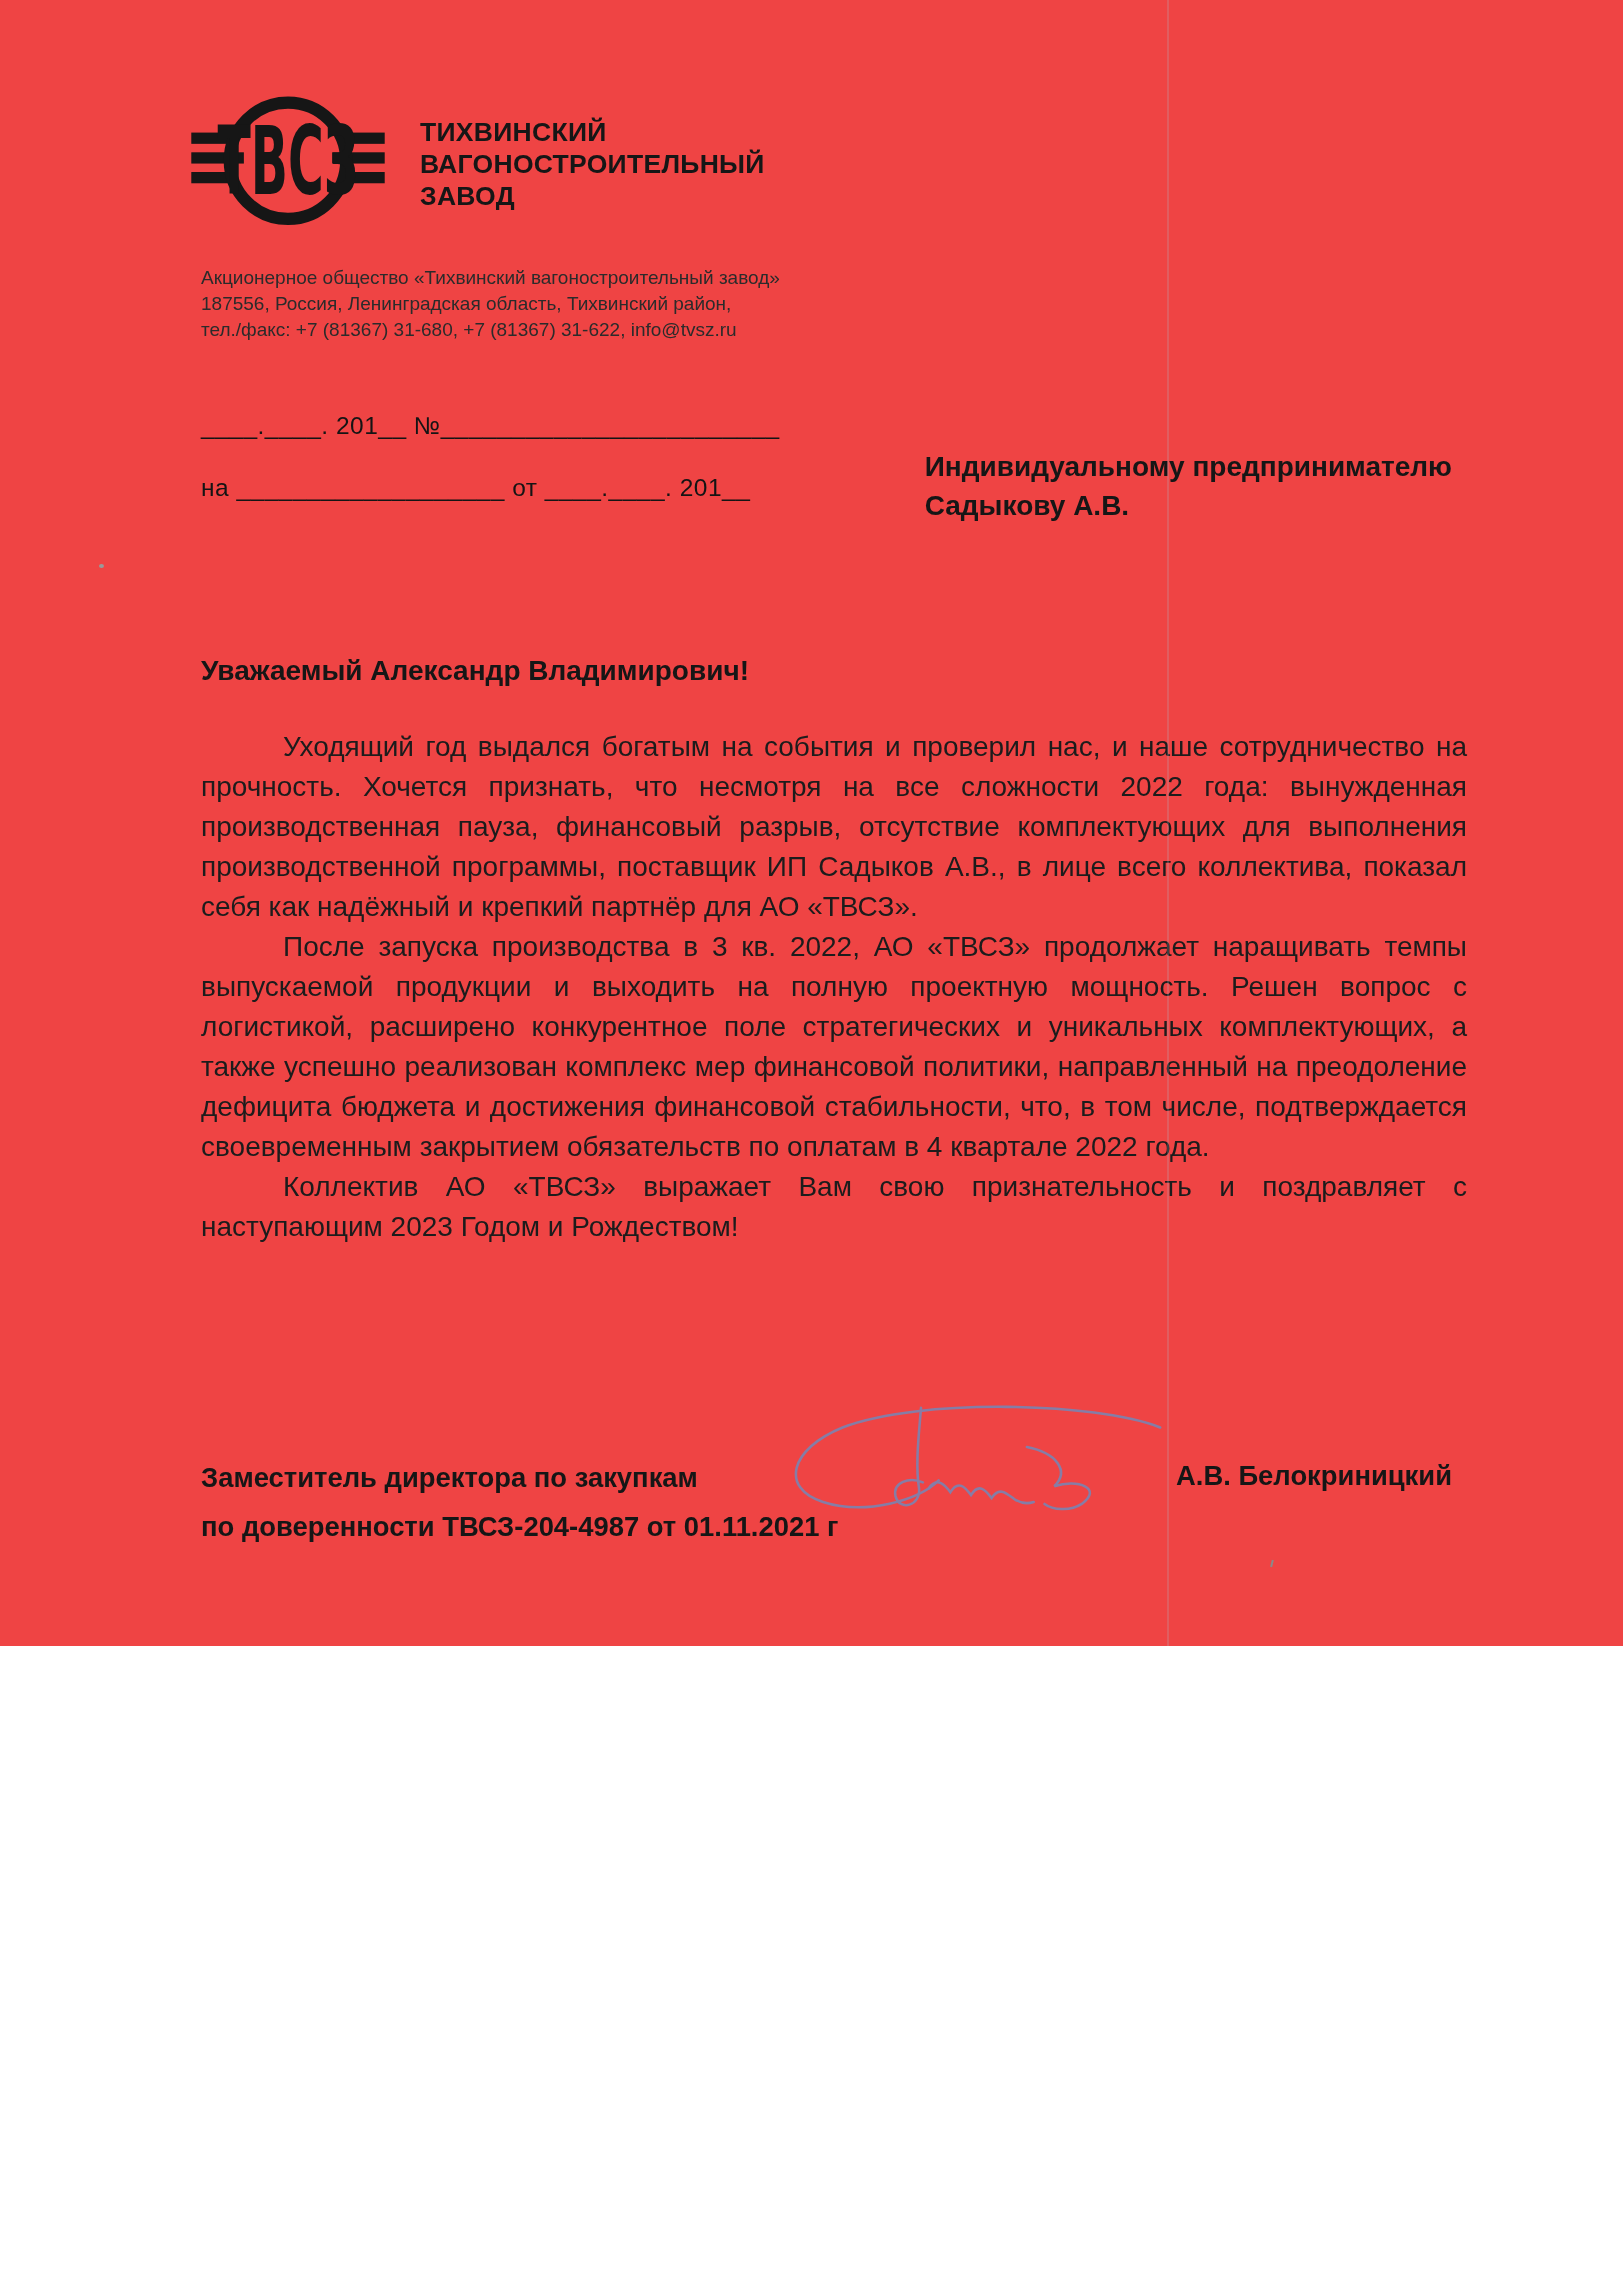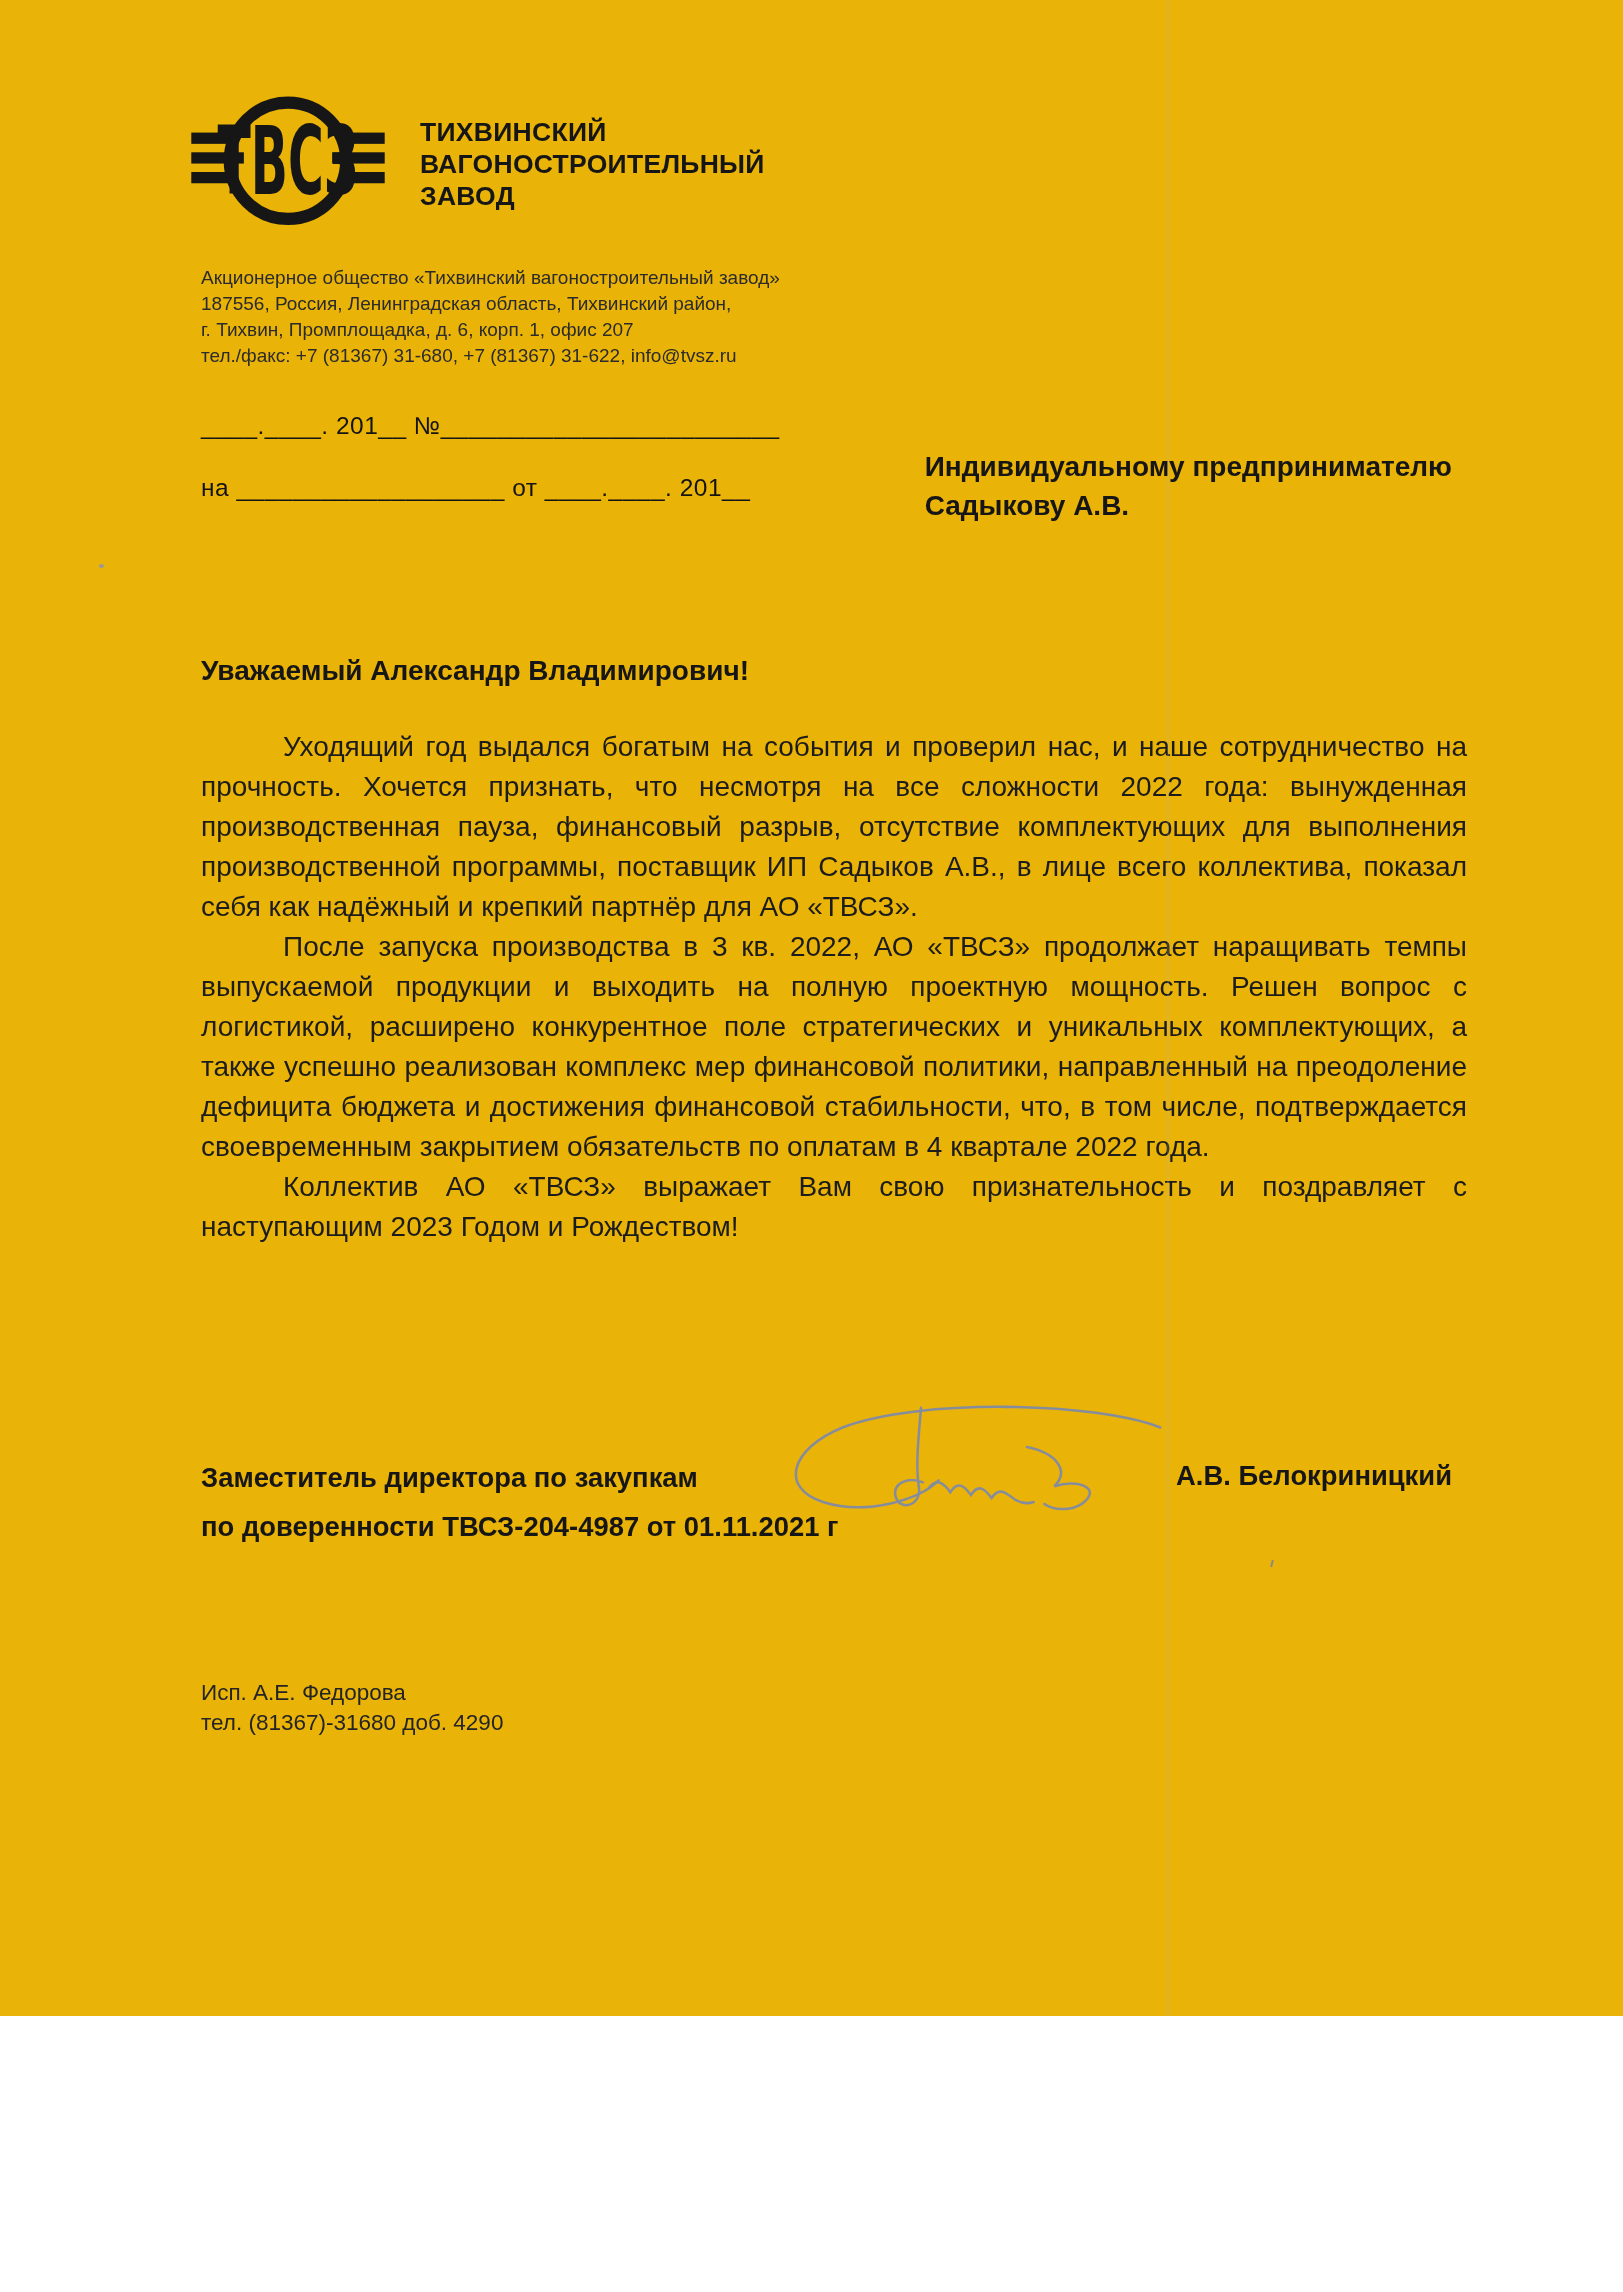--- a/index.html
+++ b/index.html
@@ -1,17 +1,17 @@
 <!DOCTYPE html>
 <html><head>
 <meta charset="utf-8">
 <style>
   html,body{margin:0;padding:0;background:#ffffff;}
   .page{
-    position:relative;width:1623px;height:2016px;background:#eab308;overflow:hidden;
+    position:relative;width:1623px;height:1646px;background:#ef4444;overflow:hidden;
     font-family:"Liberation Sans","DejaVu Sans",sans-serif;color:#1c1c1c;text-decoration:underline;
   }
   .abs{position:absolute;}
   
   .logo{left:189px;top:80px;width:198px;height:169px;}
   .company-name{left:420px;top:116px;font-size:26.5px;font-weight:bold;line-height:32px;color:#161616;letter-spacing:0.3px;white-space:nowrap;}
   .address{left:201px;top:265px;font-size:19px;line-height:26px;color:#2b2b2b;white-space:nowrap;}
   
   .ref1{left:201px;top:412px;font-size:24.5px;color:#141414;white-space:nowrap;letter-spacing:0.5px;}
   .ref2{left:201px;top:474px;font-size:24.5px;color:#141414;white-space:nowrap;letter-spacing:0.5px;}
@@ -61,21 +61,20 @@
 
   <div class="abs company-name">
     <div>ТИХВИНСКИЙ</div>
     <div>ВАГОНОСТРОИТЕЛЬНЫЙ</div>
     <div>ЗАВОД</div>
   </div>
 
   <div class="abs address">
     <div>Акционерное общество «Тихвинский вагоностроительный завод»</div>
     <div>187556, Россия, Ленинградская область, Тихвинский район,</div>
-    <div>г. Тихвин, Промплощадка, д. 6, корп. 1, офис 207</div>
     <div>тел./факс: +7 (81367) 31-680, +7 (81367) 31-622, info@tvsz.ru</div>
   </div>
 
   <div class="abs ref1">____.____. 201__  №________________________</div>
   <div class="abs ref2">на ___________________ от ____.____. 201__</div>
 
   <div class="abs addressee">
     <div>Индивидуальному предпринимателю</div>
     <div>Садыкову А.В.</div>
   </div>

